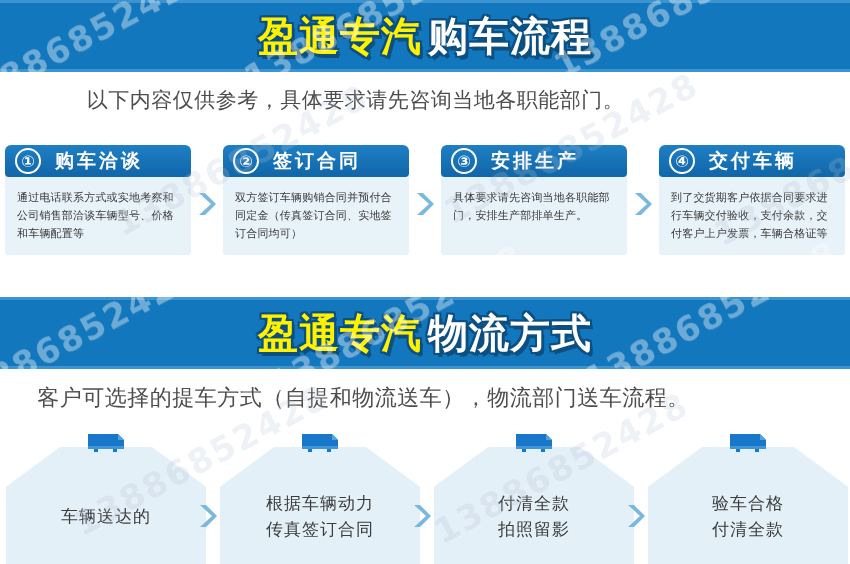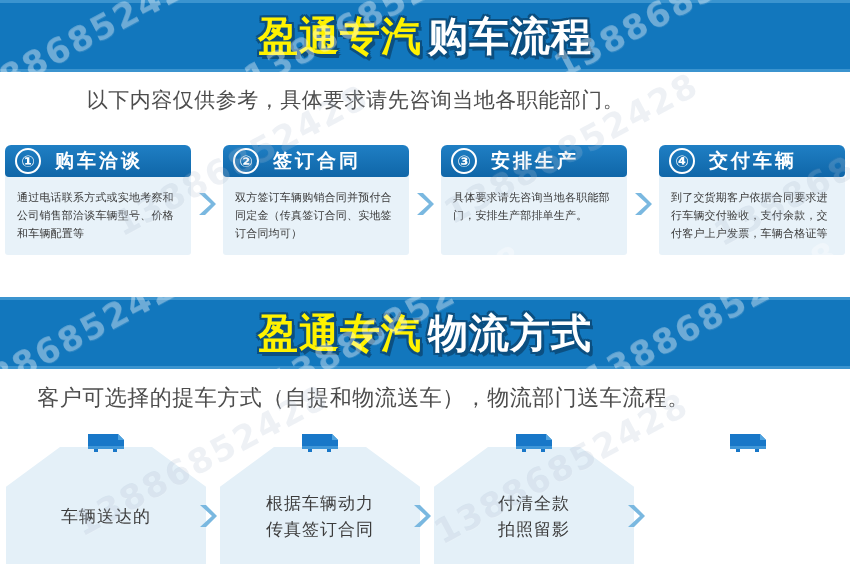--- a/index.html
+++ b/index.html
@@ -382,20 +382,26 @@
   <div class="log-card">
     <div class="truck">
       <svg width="42" height="24" viewBox="0 0 42 24">
         <path d="M3 3 H33 L39 9 V17 H3 Z" fill="#1877c8"></path>
         <path d="M33 3 L39 9 H33 Z" fill="#4fa3e0"></path>
         <rect x="3" y="15" width="36" height="3" fill="#3f96d8"></rect>
         <rect x="9" y="18" width="4" height="3" fill="#1877c8"></rect>
         <rect x="28" y="18" width="4" height="3" fill="#1877c8"></rect>
       </svg>
     </div>
+    <div class="log-shape">
+      <div class="log-label">
+        <div>验车合格</div>
+        <div>付清全款</div>
+      </div>
+    </div>
   </div>
 
   <div class="log-chev" id="lchev-1">
     <svg width="20" height="26" viewBox="0 0 20 26">
         <path d="M2 2 L14 13 L2 24 L8 24 L19 13 L8 2 Z" fill="#7ab8e0"></path>
       </svg>
   </div>
   <div class="log-chev" id="lchev-2">
     <svg width="20" height="26" viewBox="0 0 20 26">
         <path d="M2 2 L14 13 L2 24 L8 24 L19 13 L8 2 Z" fill="#7ab8e0"></path>

